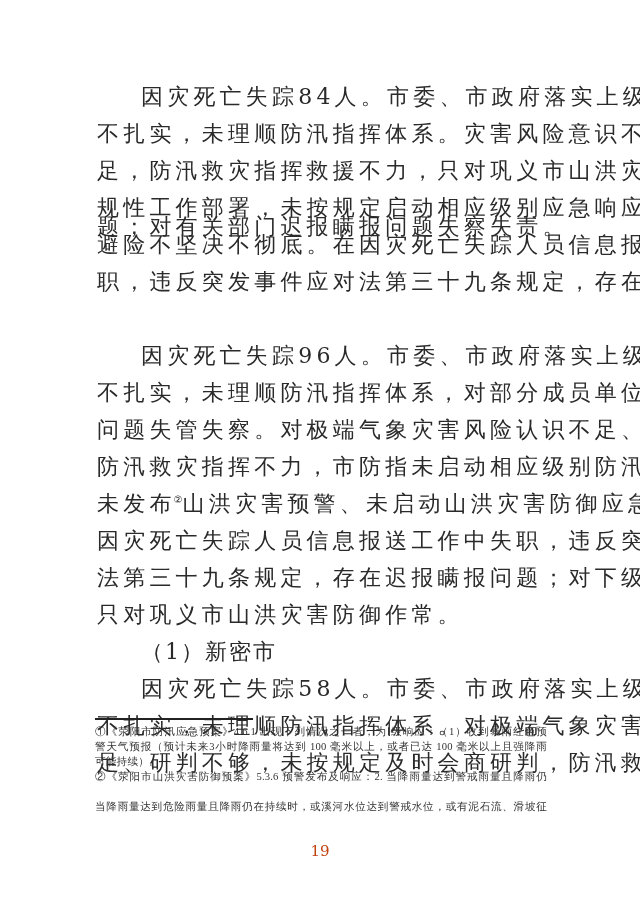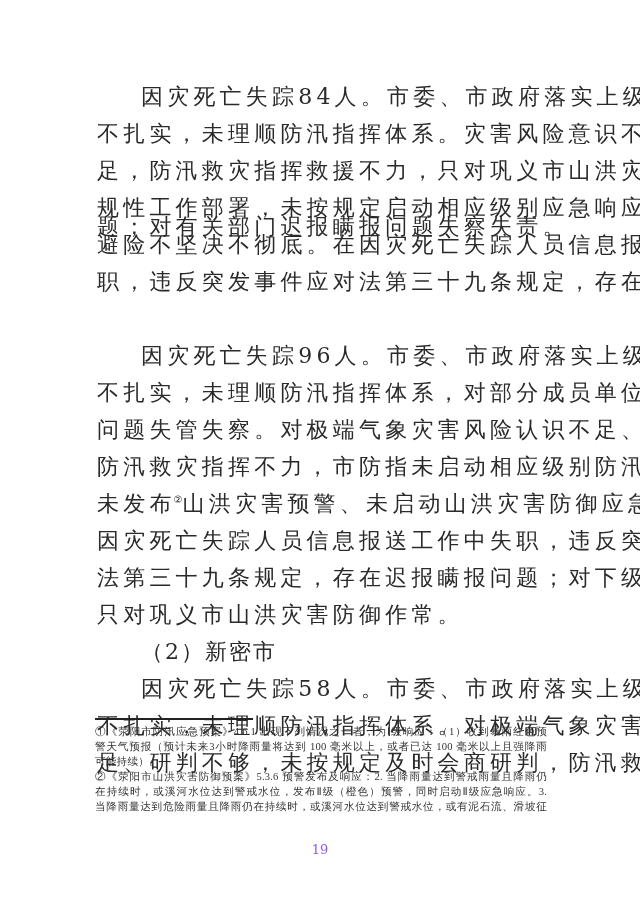--- a/index.html
+++ b/index.html
@@ -34,21 +34,21 @@
     height: 15px;
     color: #333;
     white-space: nowrap;
     text-align: justify;
     text-align-last: justify;
     letter-spacing: 0.2px;
   }
   .fnline.last { text-align-last: left; }
   .pagenum {
     position: absolute; left: 300px; top: 842px; width: 40px; text-align: center;
-    font-family: "DejaVu Serif", "Liberation Serif", serif; font-size: 13px; color: #8b5cf6;
+    font-family: "DejaVu Serif", "Liberation Serif", serif; font-size: 15px; color: #c2410c;
   }
 </style>
 </head>
 <body>
 
 <div class="page">
 
   <div class="line indent" style="top:82px">因灾死亡失踪84人。市委、市政府落实上级决策部署</div>
   <div class="line" style="top:119px">不扎实，未理顺防汛指挥体系。灾害风险意识不强、研判不</div>
   <div class="line" style="top:156px">足，防汛救灾指挥救援不力，只对巩义市山洪灾害防御作常</div>
@@ -64,31 +64,30 @@
   <div class="line" style="top:452px">
     <span>防汛救灾指挥不力，市防指未启动相应级别防汛应急响应</span>
   </div>
   <div class="line" style="top:489px">
     <span>未发布</span><sup class="fn">②</sup><span>山洪灾害预警、未启动山洪灾害防御应急响应。在</span>
   </div>
   <div class="line" style="top:526px">因灾死亡失踪人员信息报送工作中失职，违反突发事件应对</div>
   <div class="line" style="top:563px">法第三十九条规定，存在迟报瞒报问题；对下级党委政府和</div>
   <div class="line last" style="top:600px">只对巩义市山洪灾害防御作常。</div>
 
-  <div class="line heading" style="top:637px">（2）新密市</div>
+  <div class="line heading" style="top:637px">（1）新密市</div>
   <div class="line indent" style="top:674px">因灾死亡失踪58人。市委、市政府落实上级决策部署</div>
   <div class="line" style="top:711px">不扎实，未理顺防汛指挥体系。对极端气象灾害风险认识不</div>
   <div class="line" style="top:748px">足、研判不够，未按规定及时会商研判，防汛救灾指挥不力，</div>
 
   <div class="rule"></div>
   <div class="fnline" style="top:724px">①《荥阳市防汛应急预案》4.6.1 出现下列情况之一者，为Ⅰ级响应：（1）收到暴雨红色预</div>
   <div class="fnline" style="top:739px">警天气预报（预计未来3小时降雨量将达到 100 毫米以上，或者已达 100 毫米以上且强降雨</div>
   <div class="fnline last" style="top:754px">可能持续）。</div>
   <div class="fnline" style="top:769px">②《荥阳市山洪灾害防御预案》5.3.6 预警发布及响应：2. 当降雨量达到警戒雨量且降雨仍</div>
-  <div class="fnline" style="top:784px">在持续时，或溪河水位达到警戒水位，发布Ⅱ级（橙色）预警，同时启动Ⅱ级应急响应。3.</div>
   <div class="fnline" style="top:799px">当降雨量达到危险雨量且降雨仍在持续时，或溪河水位达到警戒水位，或有泥石流、滑坡征</div>
 
   <div class="pagenum">19</div>
 </div>
 
 <style>
   
 </style>
 
 <style>

